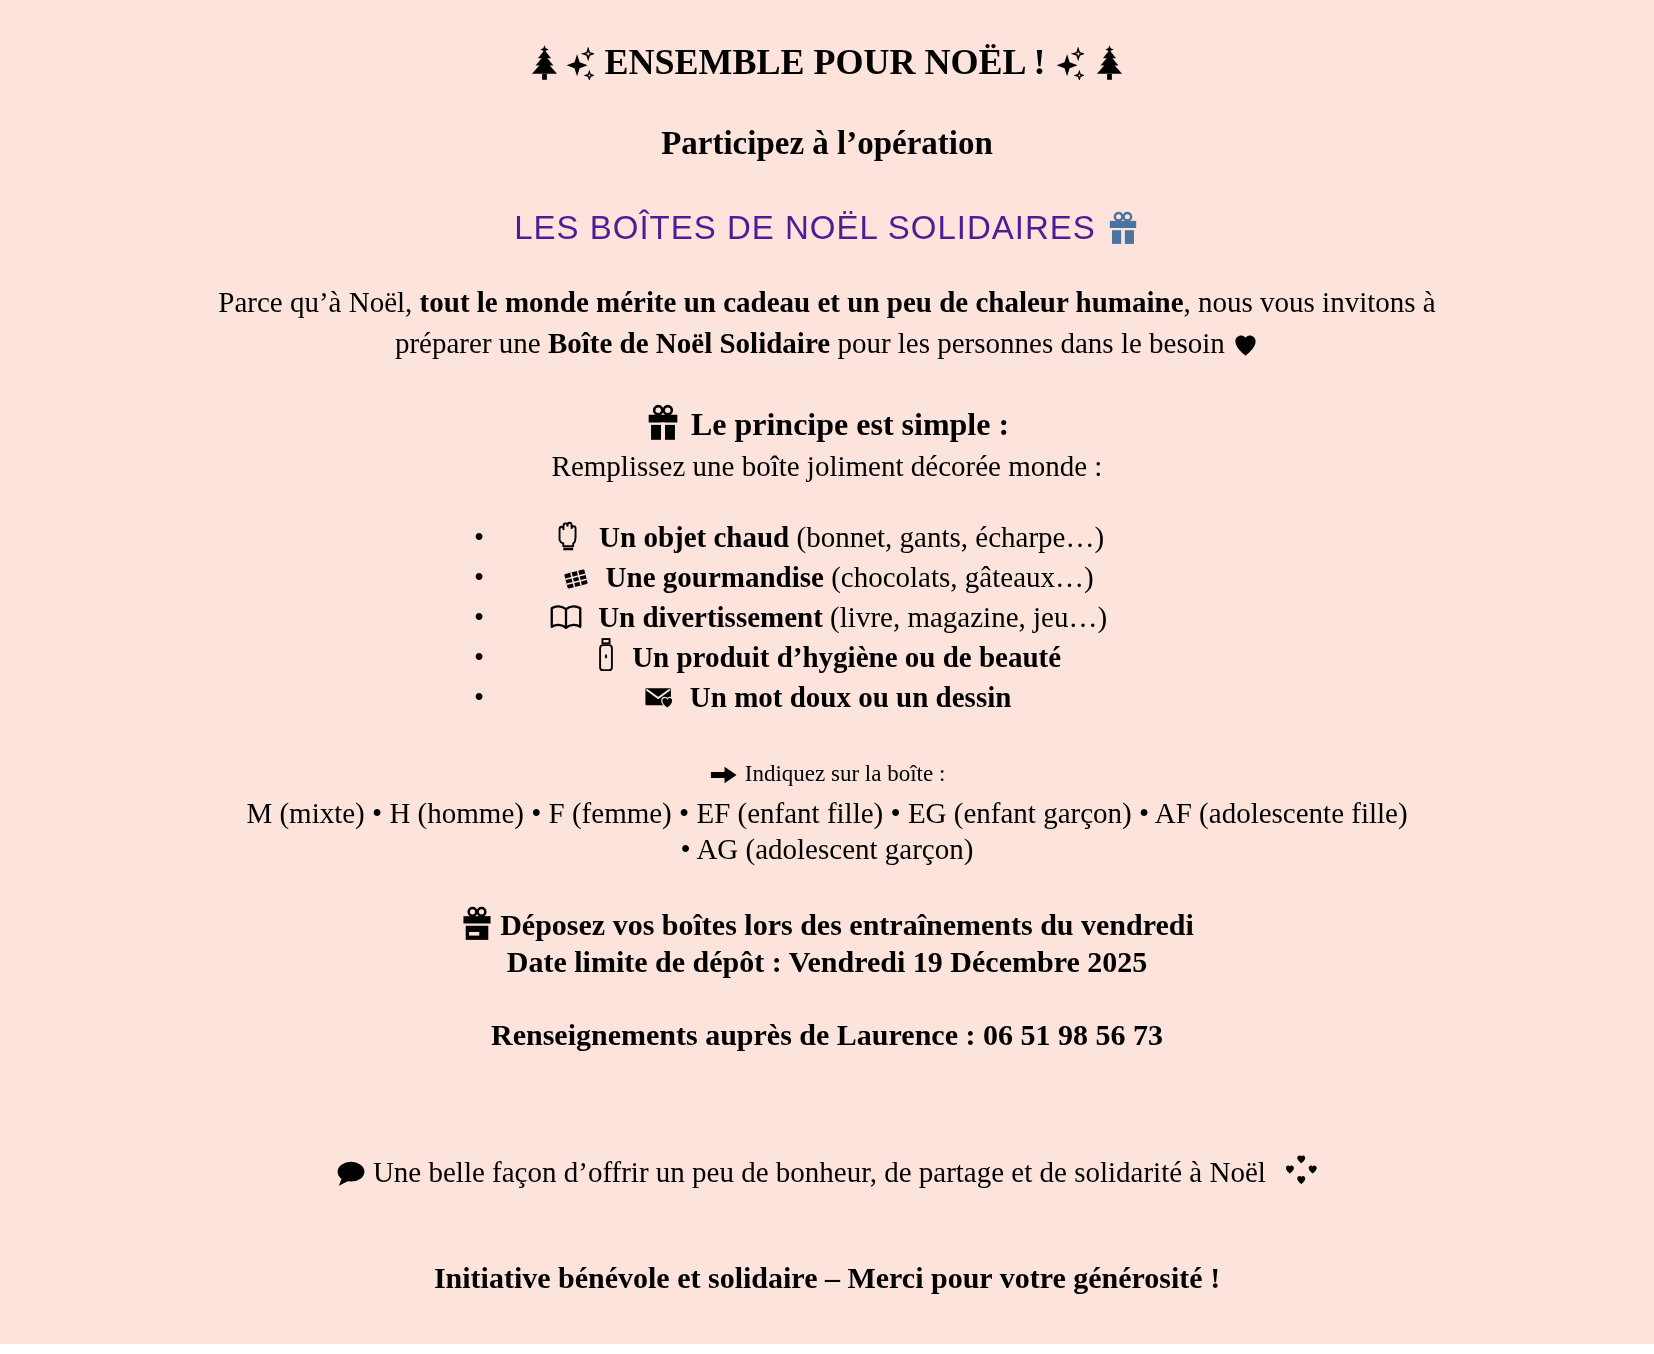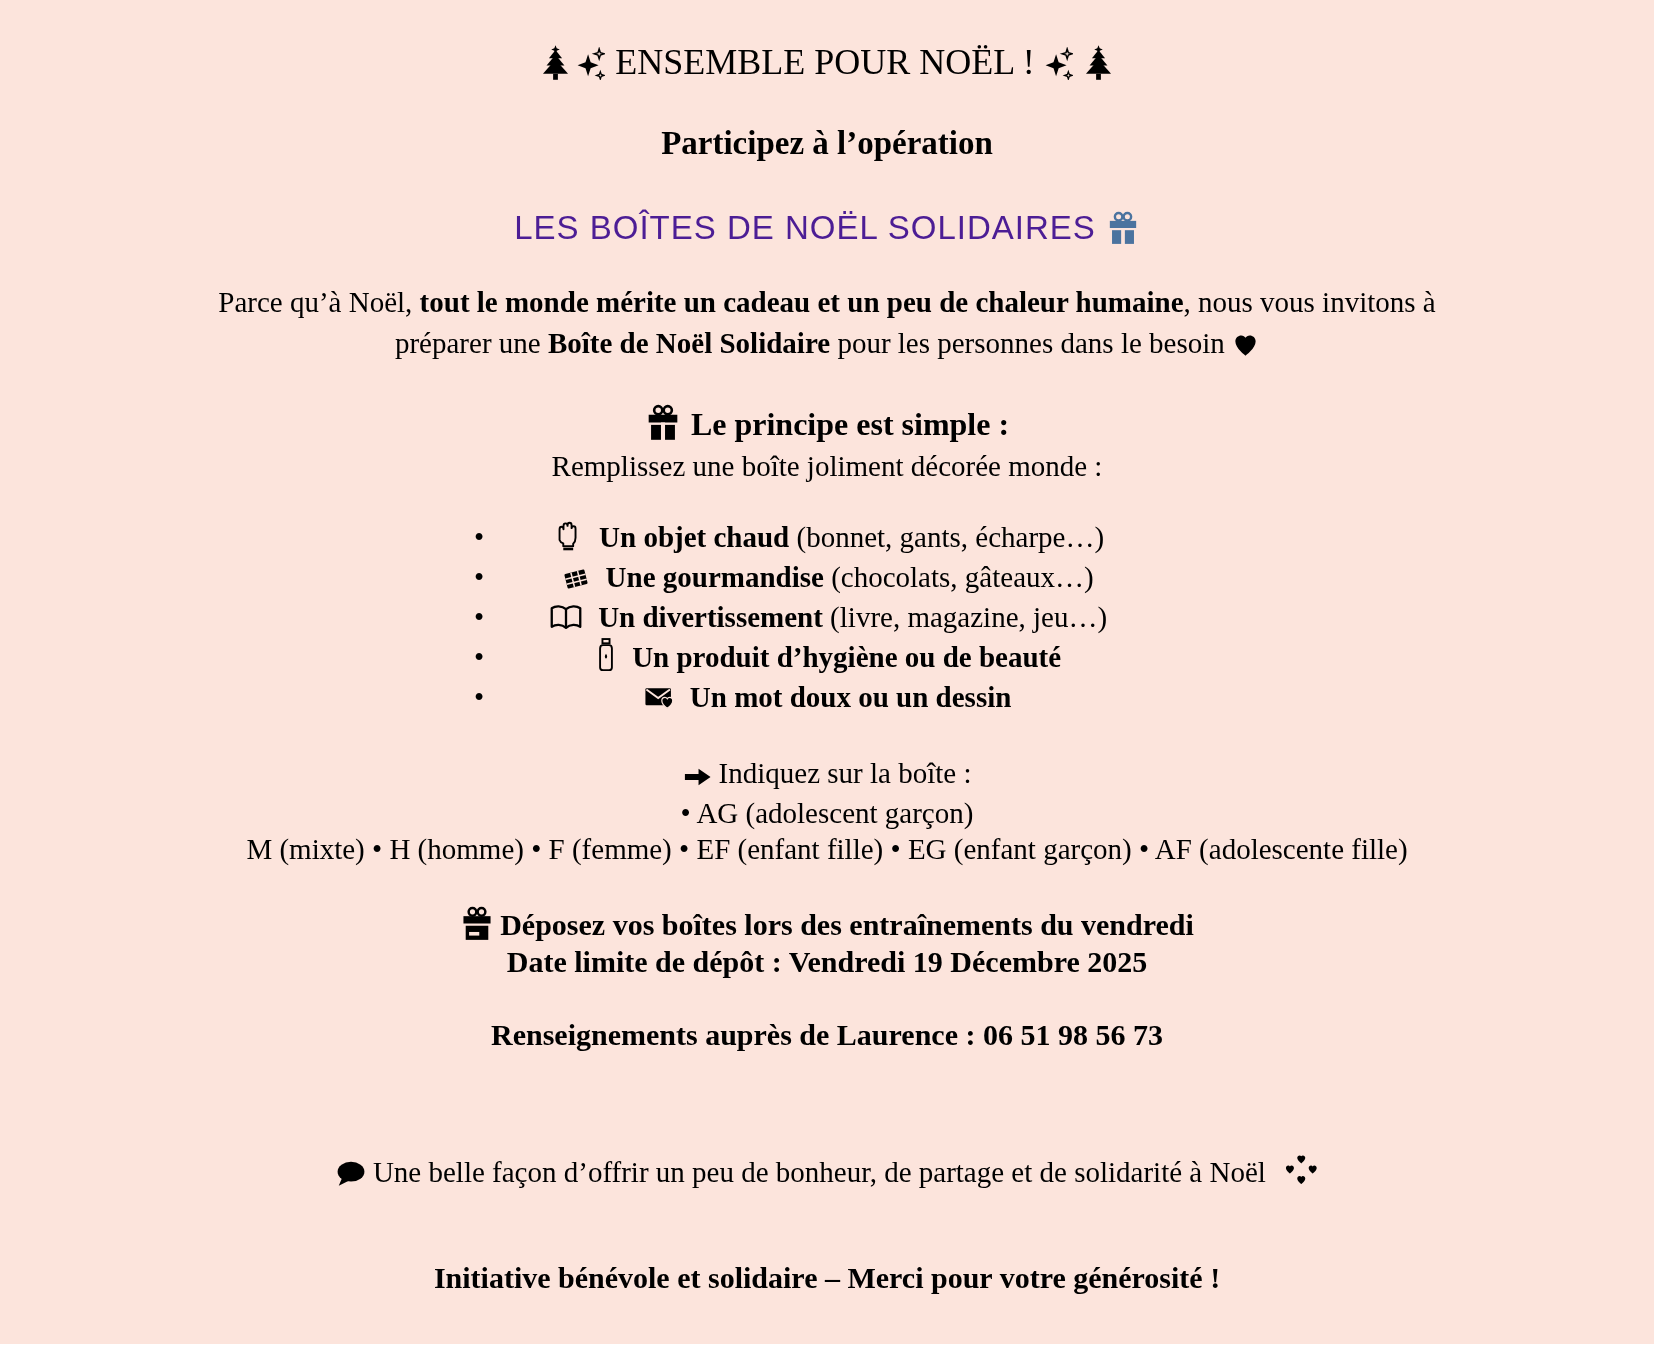--- a/index.html
+++ b/index.html
@@ -8,34 +8,34 @@
     background:#fce4dc;
     font-family:"Liberation Serif","DejaVu Serif",serif;
     color:#000;
     -webkit-font-smoothing:antialiased;
   }
   .page{
     position:relative;width:1654px;height:1354px;overflow:hidden;
     text-align:center;background:#fce4dc;
   }
   .line{white-space:nowrap;}
-  .title{margin:0;padding-top:40px;font-size:36px;font-weight:normal;line-height:44px;}
+  .title{margin:0;padding-top:40px;font-size:36px;font-weight:bold;line-height:44px;}
   .participez{margin:37px 0 0 0;font-size:33px;font-weight:bold;line-height:44px;}
   .blue-heading{
     margin:40px 0 0 0;font-size:33px;font-weight:400;line-height:46px;
     font-family:"Liberation Sans","DejaVu Sans",sans-serif;
     color:#4c1d95;letter-spacing:1px;
   }
   .intro{margin:31px auto 0 auto;max-width:1280px;font-size:29px;line-height:41px;}
   .principle-heading{margin:38px 0 0 0;font-size:32px;font-weight:bold;line-height:44px;}
   .principle-sub{margin:0;font-size:29px;line-height:41px;}
   ul.items{list-style:none;margin:30px 0 0 0;padding:0;}
   ul.items li{position:relative;font-size:29px;line-height:40px;}
   .bullet-dot{position:absolute;left:474px;top:0;font-size:29px;}
-  .indiquez{margin:36px 0 0 0;font-size:29px;line-height:41px;}
+  .indiquez{margin:36px 0 0 0;font-size:23px;line-height:41px;}
   .labeling{margin:1px 0 0 0;font-size:29px;line-height:36px;}
   .deposit{margin:39px 0 0 0;font-size:30px;font-weight:bold;line-height:37px;}
   .contact{margin:36px 0 4px 0;font-size:30px;font-weight:bold;line-height:37px;}
   .closing{margin:99px 0 0 0;font-size:29px;line-height:41px;font-family:Liberation Serif, serif;}
   .footer-line{margin:64px 0 0 0;font-size:30px;font-weight:bold;line-height:41px;}
   b{font-weight:bold;}
   .icon{display:inline-block;vertical-align:-6px;line-height:0;}
   .icon svg{display:block;}
   .icon.mr{margin-right:10px;}
   .icon.ml{margin-left:10px;}
@@ -181,22 +181,22 @@
   </ul>
 
   <p class="indiquez line">
     <span class="icon mr-s">
       <svg width="30" height="24" viewBox="0 0 26 22">
         <polygon points="1,8.2 13.5,8.2 13.5,3.5 24.5,11 13.5,18.5 13.5,13.8 1,13.8" fill="#000"></polygon>
       </svg>
     </span><span>Indiquez sur la boîte :</span>
   </p>
   <div class="labeling">
+    <div class="line">M (mixte) • H (homme) • F (femme) • EF (enfant fille) • EG (enfant garçon) • AF (adolescente fille)</div>
     <div class="line">• AG (adolescent garçon)</div>
-    <div class="line">M (mixte) • H (homme) • F (femme) • EF (enfant fille) • EG (enfant garçon) • AF (adolescente fille)</div>
   </div>
 
   <div class="deposit">
     <div class="line">
       <span class="icon mr-s">
         <svg width="34" height="35" viewBox="0 0 30 31" fill="#000" stroke="#000">
           <use href="#def-gift"></use>
           <rect x="8" y="23" width="9" height="3.2" fill="#fce4dc" stroke="none"></rect>
         </svg>
       </span><span>Déposez vos boîtes lors des entraînements du vendredi</span>

